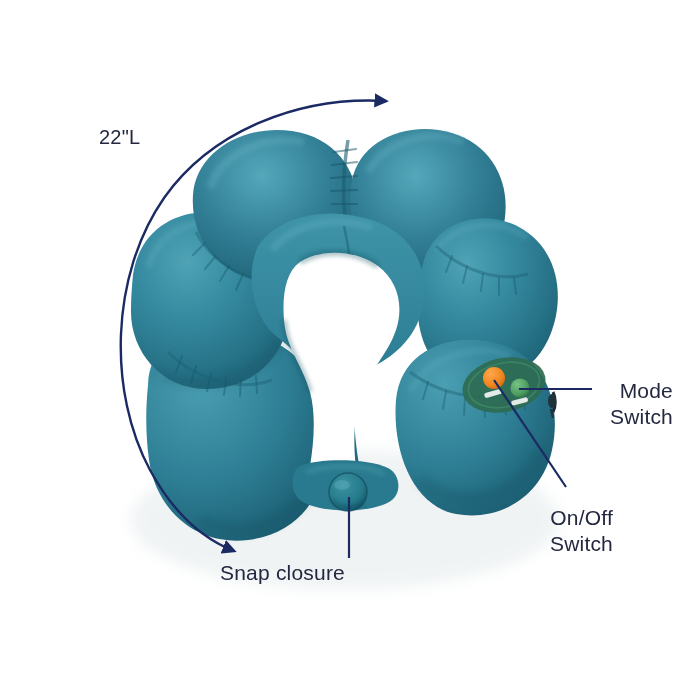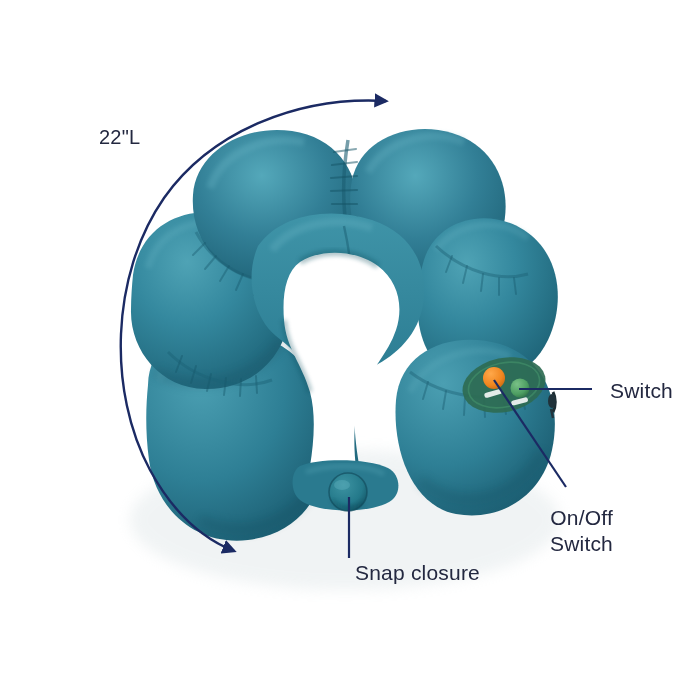--- a/index.html
+++ b/index.html
@@ -50,21 +50,21 @@
     left: 383px;
     top: 485px;
     width: 230px;
     text-align: right;
     margin-top: 20px;
   }
   #label-snap {
     left: 220px;
     top: 560px;
     width: 260px;
-    text-align: right;
+    text-align: left;
   }
   .anno-text span { display: block; }
 </style>
 </head>
 <body>
 
 <div id="scene">
 
   <svg class="layer" id="pillow-art" viewBox="0 0 679 679">
     <defs>
@@ -329,20 +329,21 @@
     <path d="M 519,389 L 592,389" fill="none" stroke="#1b2a63" stroke-width="2.2"></path>
 
     <path d="M 494,380 L 566,487" fill="none" stroke="#1b2a63" stroke-width="2.2"></path>
 
     <path d="M 349,497 L 349,558" fill="none" stroke="#1b2a63" stroke-width="2.2"></path>
   </svg>
 
   <div class="anno-text" id="label-dimension">22"L</div>
 
   <div class="anno-text anno-right" id="label-mode">
+    <span>Mode</span>
     <span>Switch</span>
   </div>
 
   <div class="anno-text anno-right" id="label-onoff">
     <span>On/Off</span>
     <span>Switch</span>
   </div>
 
   <div class="anno-text anno-center" id="label-snap">Snap closure</div>
 

